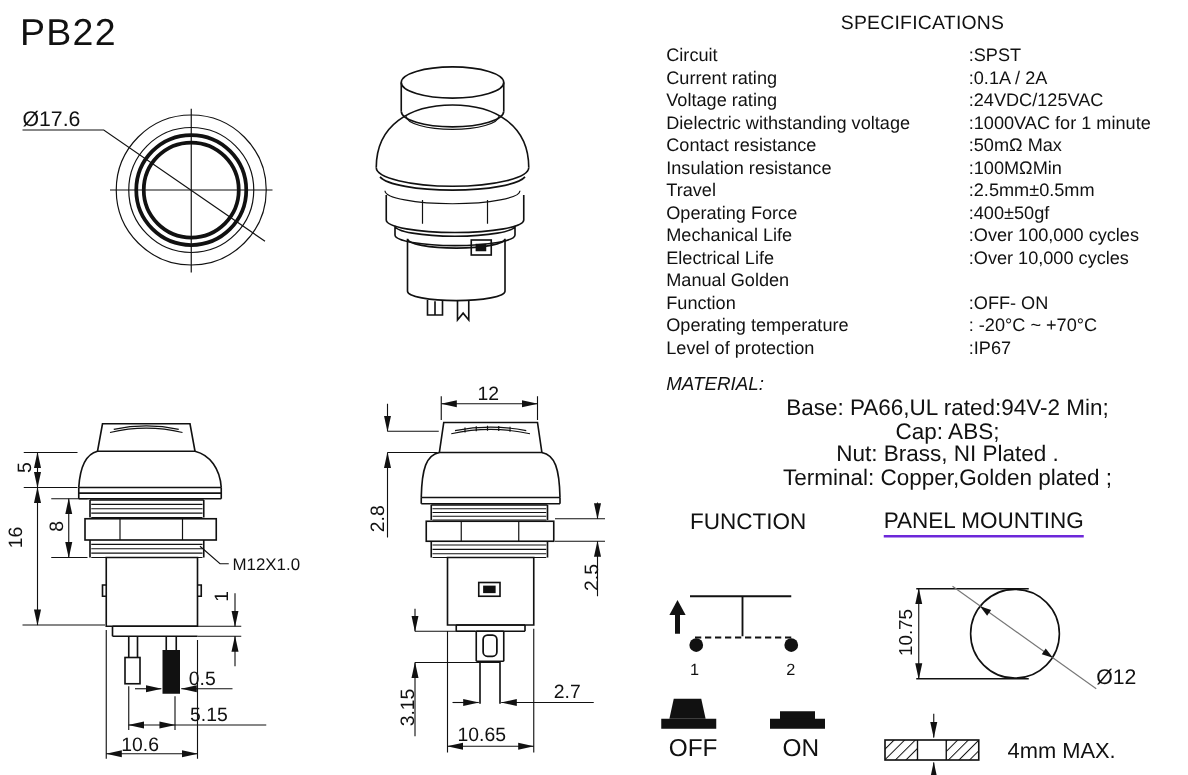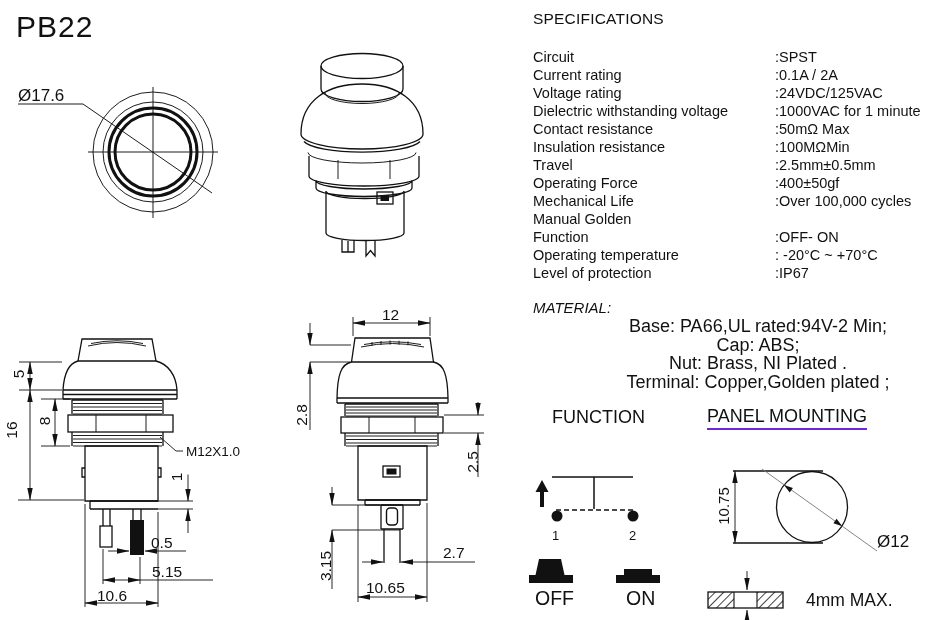--- a/index.html
+++ b/index.html
@@ -1,22 +1,22 @@
 <!DOCTYPE html>
 <html><head>
 <meta charset="utf-8">
 <style>
   html,body{margin:0;padding:0;background:#fff;}
   .page{position:relative;width:950px;height:620px;background:#fff;overflow:hidden;
         font-family:"Liberation Sans",sans-serif;color:#111;}
   .abs{position:absolute;}
   .title{left:16px;top:10px;font-size:30px;letter-spacing:1px;}
   .specs{left:533px;top:10px;width:410px;}
-  .specs h2{margin:0;font-size:15.5px;font-weight:normal;line-height:18px;letter-spacing:.2px;}
-  .spec-rows{margin-top:20px;}
+  .specs h2{margin:0;font-size:15.5px;font-weight:normal;line-height:18px;letter-spacing:.2px;text-align:center;}
+  .spec-rows{margin-top:8px;}
   .spec-row{display:flex;font-size:14.5px;line-height:18px;}
   .spec-row .lbl{width:242px;flex:0 0 242px;}
   .material{left:533px;top:298px;width:410px;}
   .material h2{margin:0;font-size:15px;font-weight:normal;line-height:19px;font-style:italic;}
   .material .mline{font-size:18px;line-height:18.6px;padding-left:40px;text-align:center;}
   .func-head{left:552px;top:407px;font-size:18px;}
   .panel-head{left:707px;top:406px;font-size:18px;border-bottom:2px solid #6d28d9;padding-bottom:1px;}
   svg.art{position:absolute;left:0;top:0;}
   .o{stroke:#111;stroke-width:1.3;fill:none;}
   .th{stroke:#111;stroke-width:0.95;fill:none;}
@@ -223,20 +223,24 @@
         </div>
       <div class="spec-row">
           <span class="lbl">Operating Force</span>
           <span class="val">:400±50gf</span>
         </div>
       <div class="spec-row">
           <span class="lbl">Mechanical Life</span>
           <span class="val">:Over 100,000 cycles</span>
         </div>
       <div class="spec-row">
+          <span class="lbl">Electrical Life</span>
+          <span class="val">:Over 10,000 cycles</span>
+        </div>
+      <div class="spec-row">
           <span class="lbl">Manual Golden</span>
         </div>
       <div class="spec-row">
           <span class="lbl">Function</span>
           <span class="val">:OFF- ON</span>
         </div>
       <div class="spec-row">
           <span class="lbl">Operating temperature</span>
           <span class="val">: -20°C ~ +70°C</span>
         </div>

